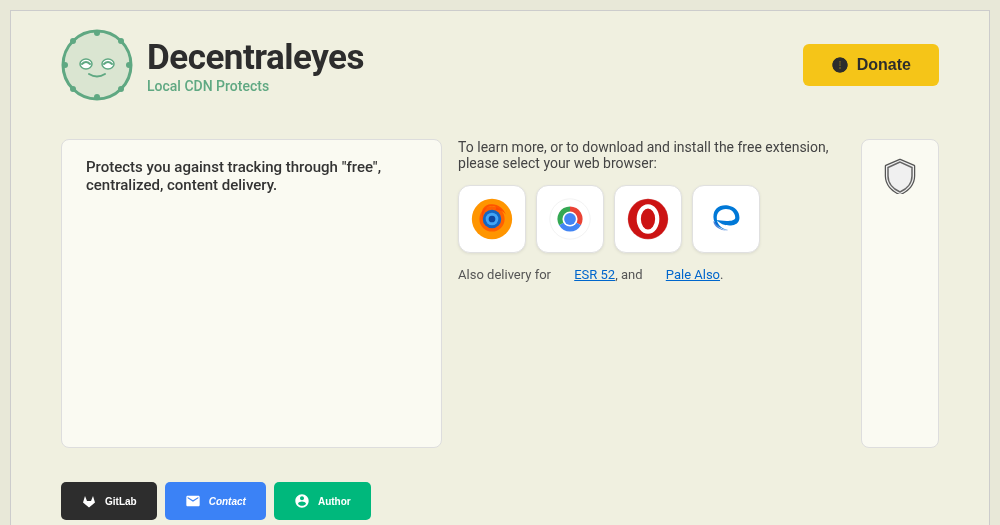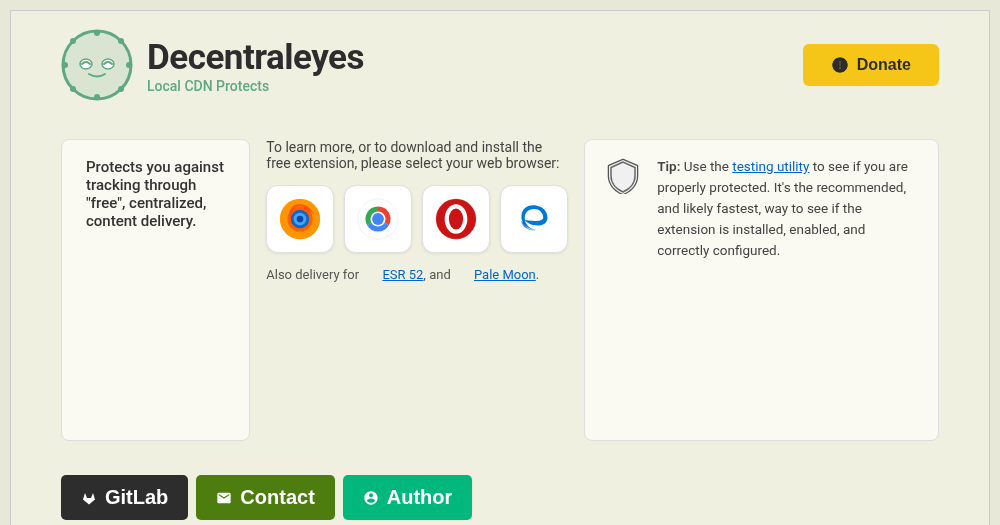--- a/index.html
+++ b/index.html
@@ -166,27 +166,27 @@
       gap: 8px;
       align-items: center;
     }
     .footer-btn {
       display: flex;
       align-items: center;
       gap: 8px;
       padding: 11px 20px;
       border: none;
       border-radius: 5px;
-      font-size: 20px;
+      font-size: 10px;
       font-weight: 600;
       cursor: pointer;
       color: white;
     }
     .footer-btn.gitlab { background: #2d2d2d; }
-    .footer-btn.contact { background: #4d7c0f; }
+    .footer-btn.contact { background: #3b82f6; font-style: italic; }
     .footer-btn.author { background: #00b87c; }
   </style>
 </head>
 <body>
 
 <div class="page-wrapper">
 
   <div class="header">
     <div class="logo-area">
 
@@ -274,33 +274,30 @@
         <button class="browser-icon-btn" title="Microsoft Edge">
           <svg viewBox="0 0 100 100" xmlns="http://www.w3.org/2000/svg">
             <circle cx="50" cy="50" r="48" fill="white"></circle>
 
             <path d="M20 45 C20 25 35 15 55 18 C72 21 82 32 82 47 C82 57 76 63 65 65 C55 67 35 64 28 52 C38 55 72 58 72 47 C72 34 62 26 50 26 C36 26 28 35 28 47 C28 62 38 73 55 76 C42 76 20 65 20 45Z" fill="#0078D7"></path>
             <path d="M28 60 C30 68 38 77 55 77 C45 80 20 72 20 55 Z" fill="#0052CC" opacity="0.7"></path>
           </svg>
         </button>
       </div>
       <p class="also-available">
-        <span>Also delivery for </span><a href="#">ESR 52</a><span>, and </span><a href="#">Pale Moon</a><span>.</span>
+        <span>Also delivery for </span><a href="#">ESR 52</a><span>, and </span><a href="#">Pale Also</a><span>.</span>
       </p>
     </div>
 
     <div class="tip-box">
       <svg class="tip-shield-icon" viewBox="0 0 36 36" xmlns="http://www.w3.org/2000/svg">
         <path d="M18 2 L4 8 L4 18 C4 26 10 33 18 36 C26 33 32 26 32 18 L32 8 Z" fill="none" stroke="#555" stroke-width="2.5" stroke-linejoin="round"></path>
         <path d="M18 2 L4 8 L4 18 C4 26 10 33 18 36 C26 33 32 26 32 18 L32 8 Z" fill="#f0f0f0"></path>
         <path d="M18 4 L6 9.5 L6 18 C6 25 11 31 18 34 C25 31 30 25 30 18 L30 9.5 Z" fill="none" stroke="#666" stroke-width="1.5"></path>
       </svg>
-      <p class="tip-text">
-        <strong>Tip:</strong><span> Use the </span><a href="#">testing utility</a><span> to see if you are properly protected. It's the recommended, and likely fastest, way to see if the extension is installed, enabled, and correctly configured.</span>
-      </p>
     </div>
 
   </div>
 
   <div class="footer-buttons">
     <button class="footer-btn gitlab">
       <svg width="16" height="16" viewBox="0 0 16 16" fill="white">
         <path d="M8 14.5L14 9.5L12 3L10 8H6L4 3L2 9.5Z"></path>
       </svg>
       <span>GitLab</span>

